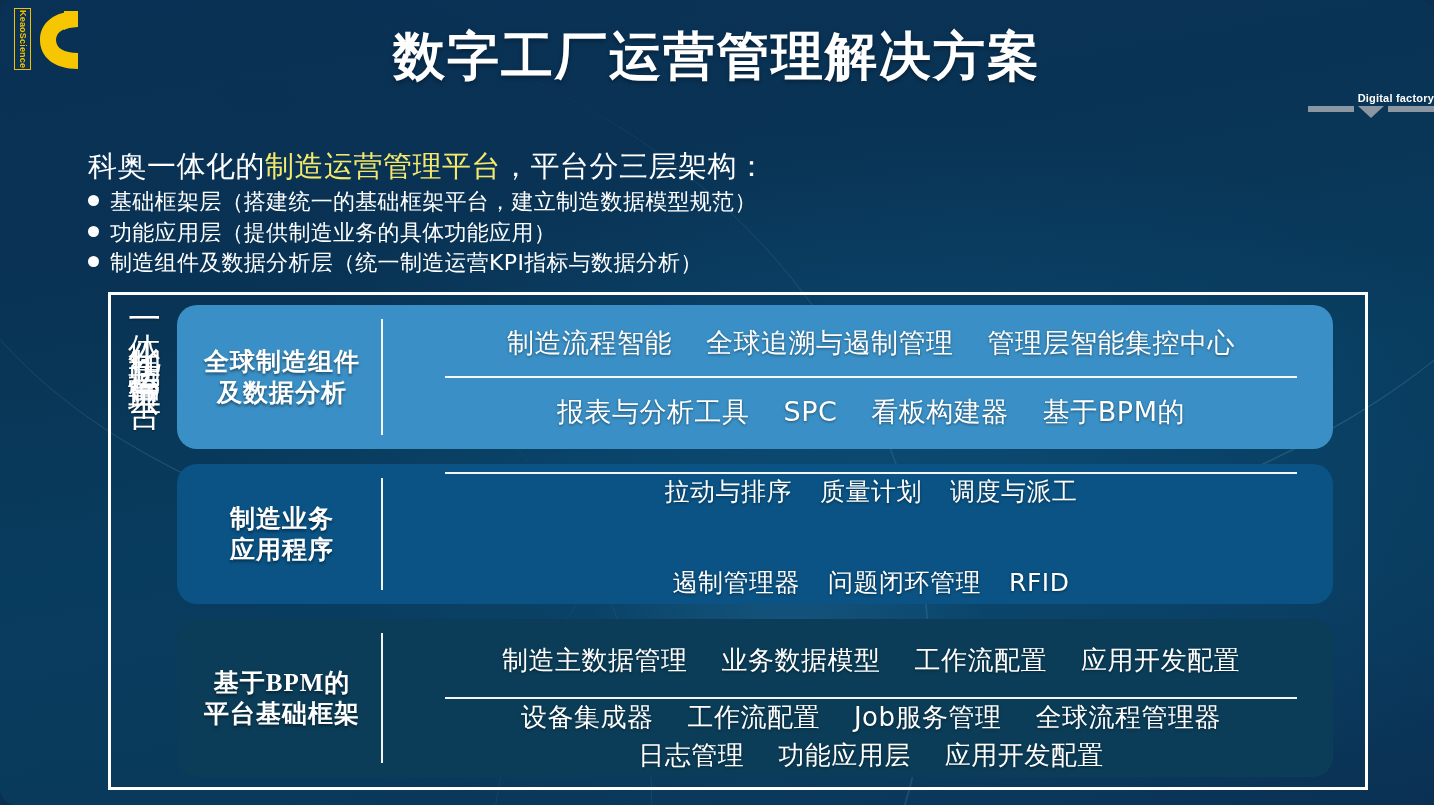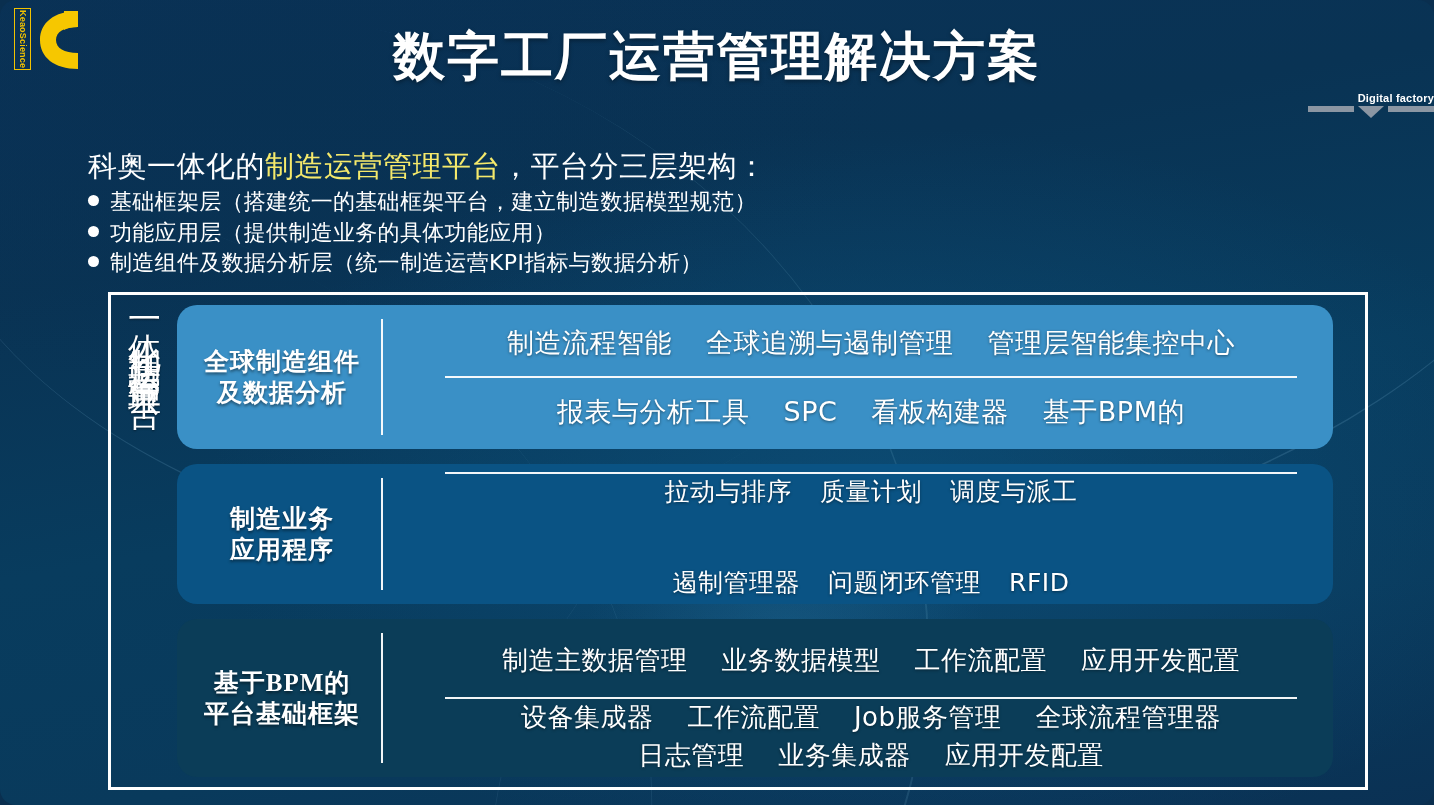--- a/index.html
+++ b/index.html
@@ -304,21 +304,21 @@
           <div class="hdivider"></div>
           <div class="band stack">
             <div class="subline">
               <span class="item">设备集成器</span>
               <span class="item">工作流配置</span>
               <span class="item">Job服务管理</span>
               <span class="item">全球流程管理器</span>
             </div>
             <div class="subline">
               <span class="item">日志管理</span>
-              <span class="item">业务集成器</span>
+              <span class="item">功能应用层</span>
               <span class="item">应用开发配置</span>
             </div>
           </div>
         </div>
       </div>
 
     </div>
   </div>
 </div>
 

